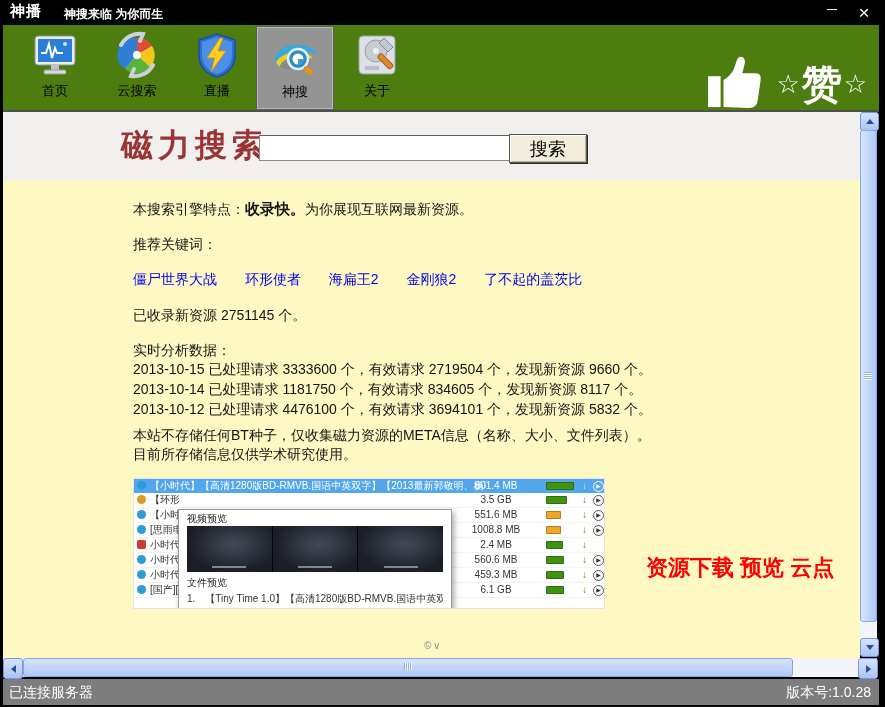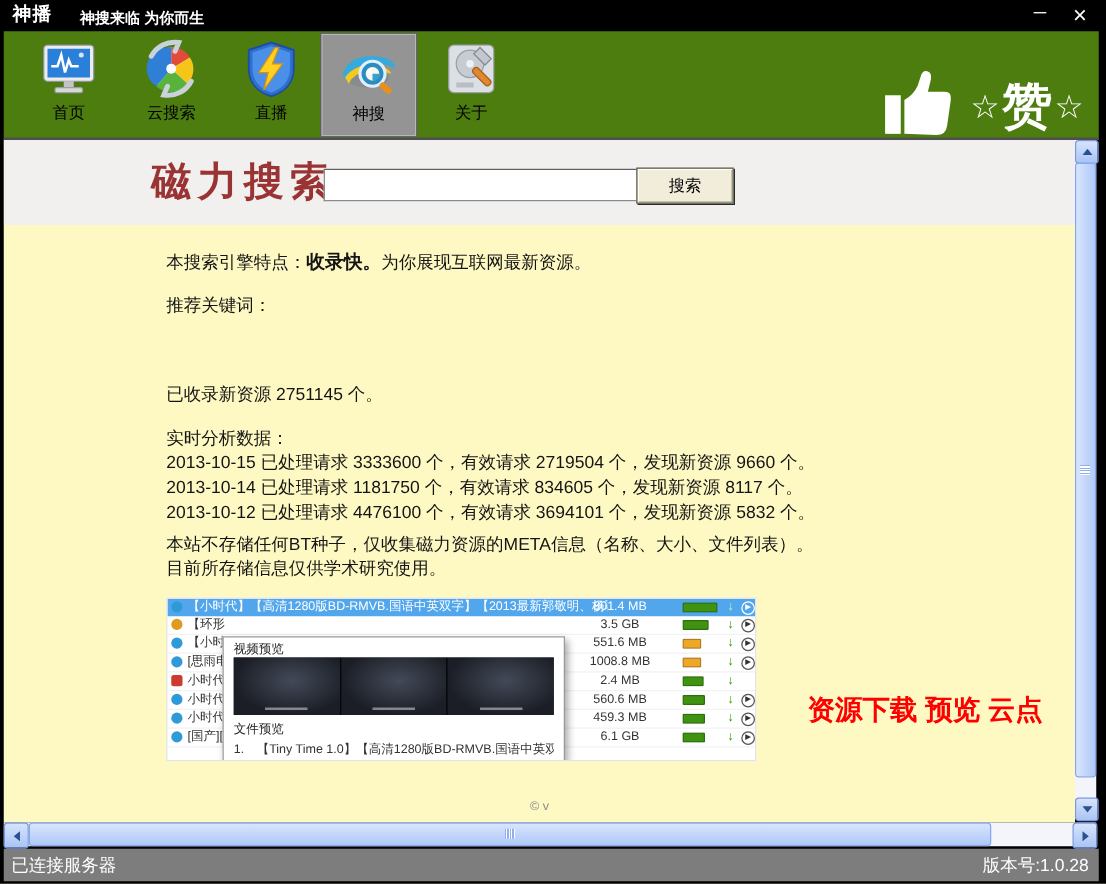--- a/index.html
+++ b/index.html
@@ -23,21 +23,21 @@
   .like .zan{font-size:40px;font-weight:bold;line-height:52px;margin:0 2px;}
   
   .content{position:absolute;left:3px;top:112px;width:857px;height:546px;background:#fef9c3;overflow:hidden;}
   .search-header{position:absolute;left:0;top:0;width:100%;height:68px;background:#f1f0ee;}
   .page-title{position:absolute;left:118px;top:12px;font-family:"DejaVu Serif",serif;font-size:32px;
               font-weight:bold;color:#9a3434;letter-spacing:5px;}
   .search-input{position:absolute;left:256px;top:23px;width:243px;height:24px;border:1px solid #8a8a8a;
               border-top-color:#5f5f5f;background:#fff;font-size:14px;padding:0 4px;box-sizing:content-box;}
   .search-btn{position:absolute;left:506px;top:22px;width:78px;height:29px;background:#f1edda;
               border:1px solid #58584a;box-shadow:inset 1px 1px 0 #fff,inset -1px -1px 0 #b9b49c,1px 1px 0 #2a2a2a;
-              font-size:13px;color:#000;font-family:"Liberation Sans",sans-serif;}
+              font-size:18px;color:#000;font-family:"Liberation Sans",sans-serif;}
   .para{position:absolute;left:130px;font-size:14px;color:#141414;white-space:nowrap;}
   .para b{font-size:15px;}
   .kw-row a{color:#0000ee;text-decoration:none;margin-right:24px;font-size:14px;cursor:pointer;}
   .promo{position:absolute;left:646px;top:553px;font-size:22px;font-weight:bold;color:#ff0000;z-index:60;white-space:nowrap;}
   .footer-mark{position:absolute;left:421px;top:528px;font-size:10px;color:#8a8a8a;}
   
   .shot{position:absolute;left:130px;top:366px;width:470px;height:129px;background:#fff;overflow:hidden;
         font-size:10px;border:1px solid #e4e4e4;}
   .shead{position:relative;height:14px;background:linear-gradient(#fbfbfb,#e7e7e7);border-bottom:1px solid #cfcfcf;
         color:#444;font-weight:bold;}
@@ -185,20 +185,27 @@
     <input class="search-input" type="text" placeholder="" style="">
     <button class="search-btn">搜索</button>
   </div>
 
   <div class="para" style="top:88px;">
     <span>本搜索引擎特点：</span><b>收录快。</b><span>为你展现互联网最新资源。</span>
   </div>
 
   <div class="para" style="top:124px;">推荐关键词：</div>
 
+  <div class="para kw-row" style="top:159px;">
+    <a>僵尸世界大战</a>
+    <a>环形使者</a>
+    <a>海扁王2</a>
+    <a>金刚狼2</a>
+    <a>了不起的盖茨比</a>
+  </div>
 
   <div class="para" style="top:195px;">已收录新资源 2751145 个。</div>
   <div class="para" style="top:230px;">实时分析数据：</div>
   <div class="para" style="top:249px;">2013-10-15 已处理请求 3333600 个，有效请求 2719504 个，发现新资源 9660 个。</div>
   <div class="para" style="top:269px;">2013-10-14 已处理请求 1181750 个，有效请求 834605 个，发现新资源 8117 个。</div>
   <div class="para" style="top:289px;">2013-10-12 已处理请求 4476100 个，有效请求 3694101 个，发现新资源 5832 个。</div>
   <div class="para" style="top:315px;">本站不存储任何BT种子，仅收集磁力资源的META信息（名称、大小、文件列表）。</div>
   <div class="para" style="top:334px;">目前所存储信息仅供学术研究使用。</div>
 
   <div class="shot">

